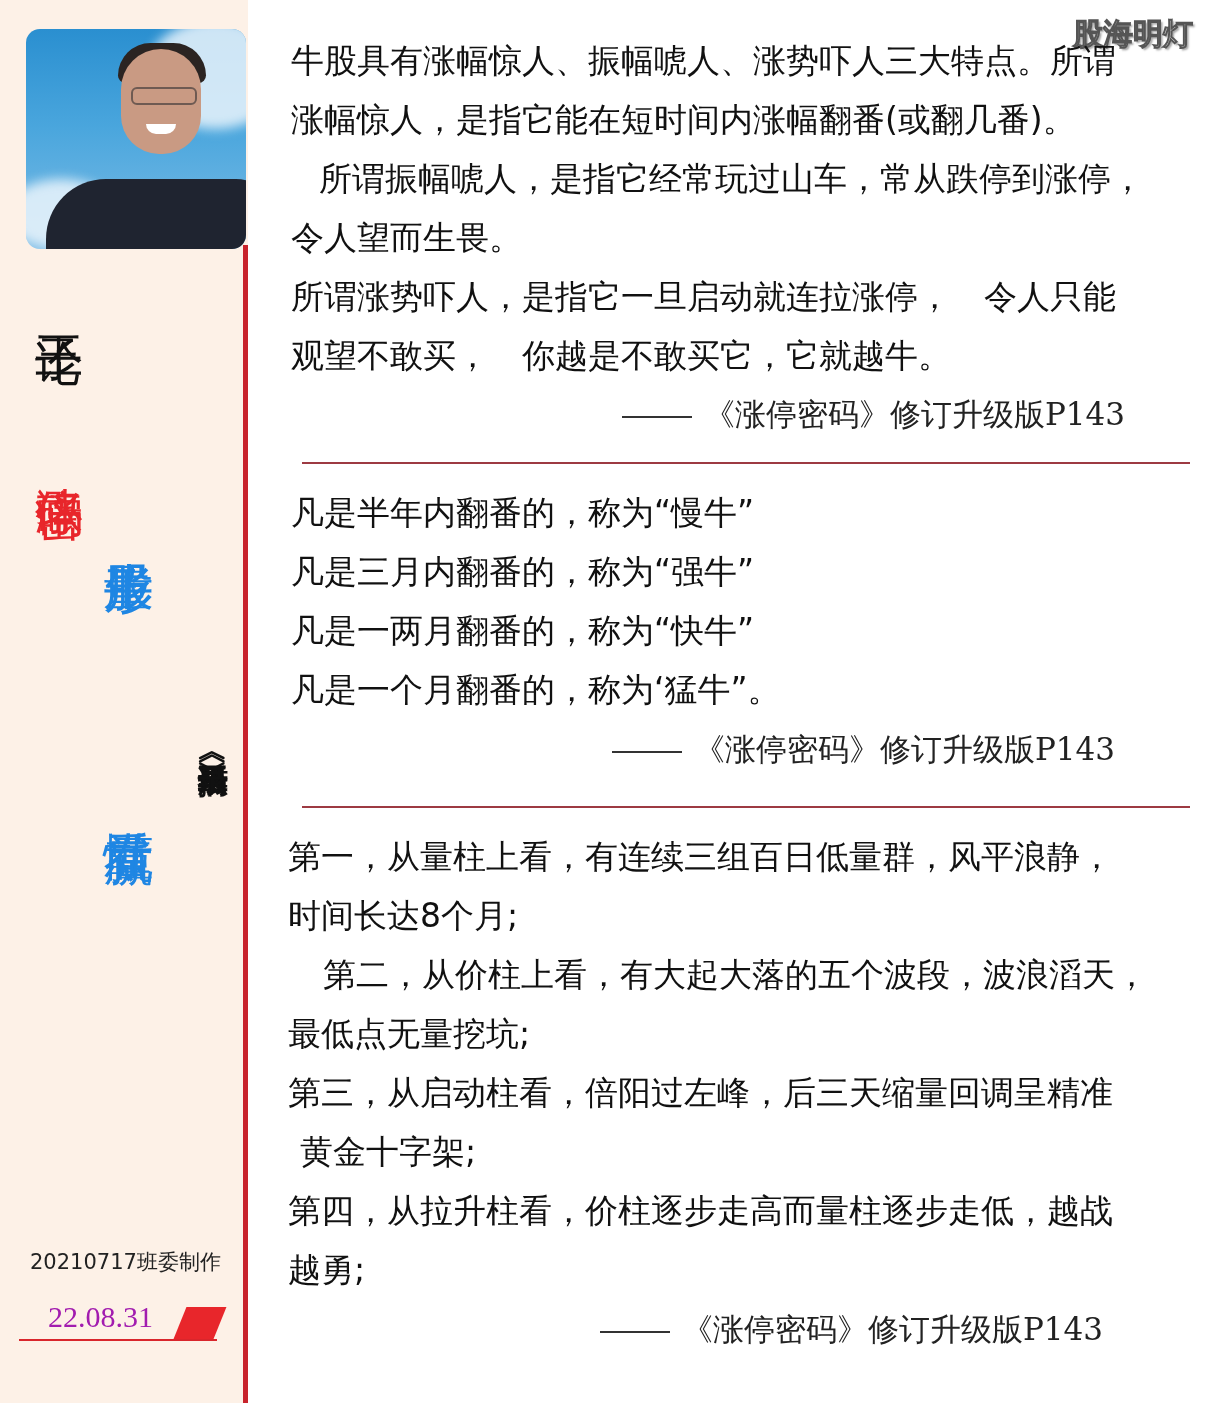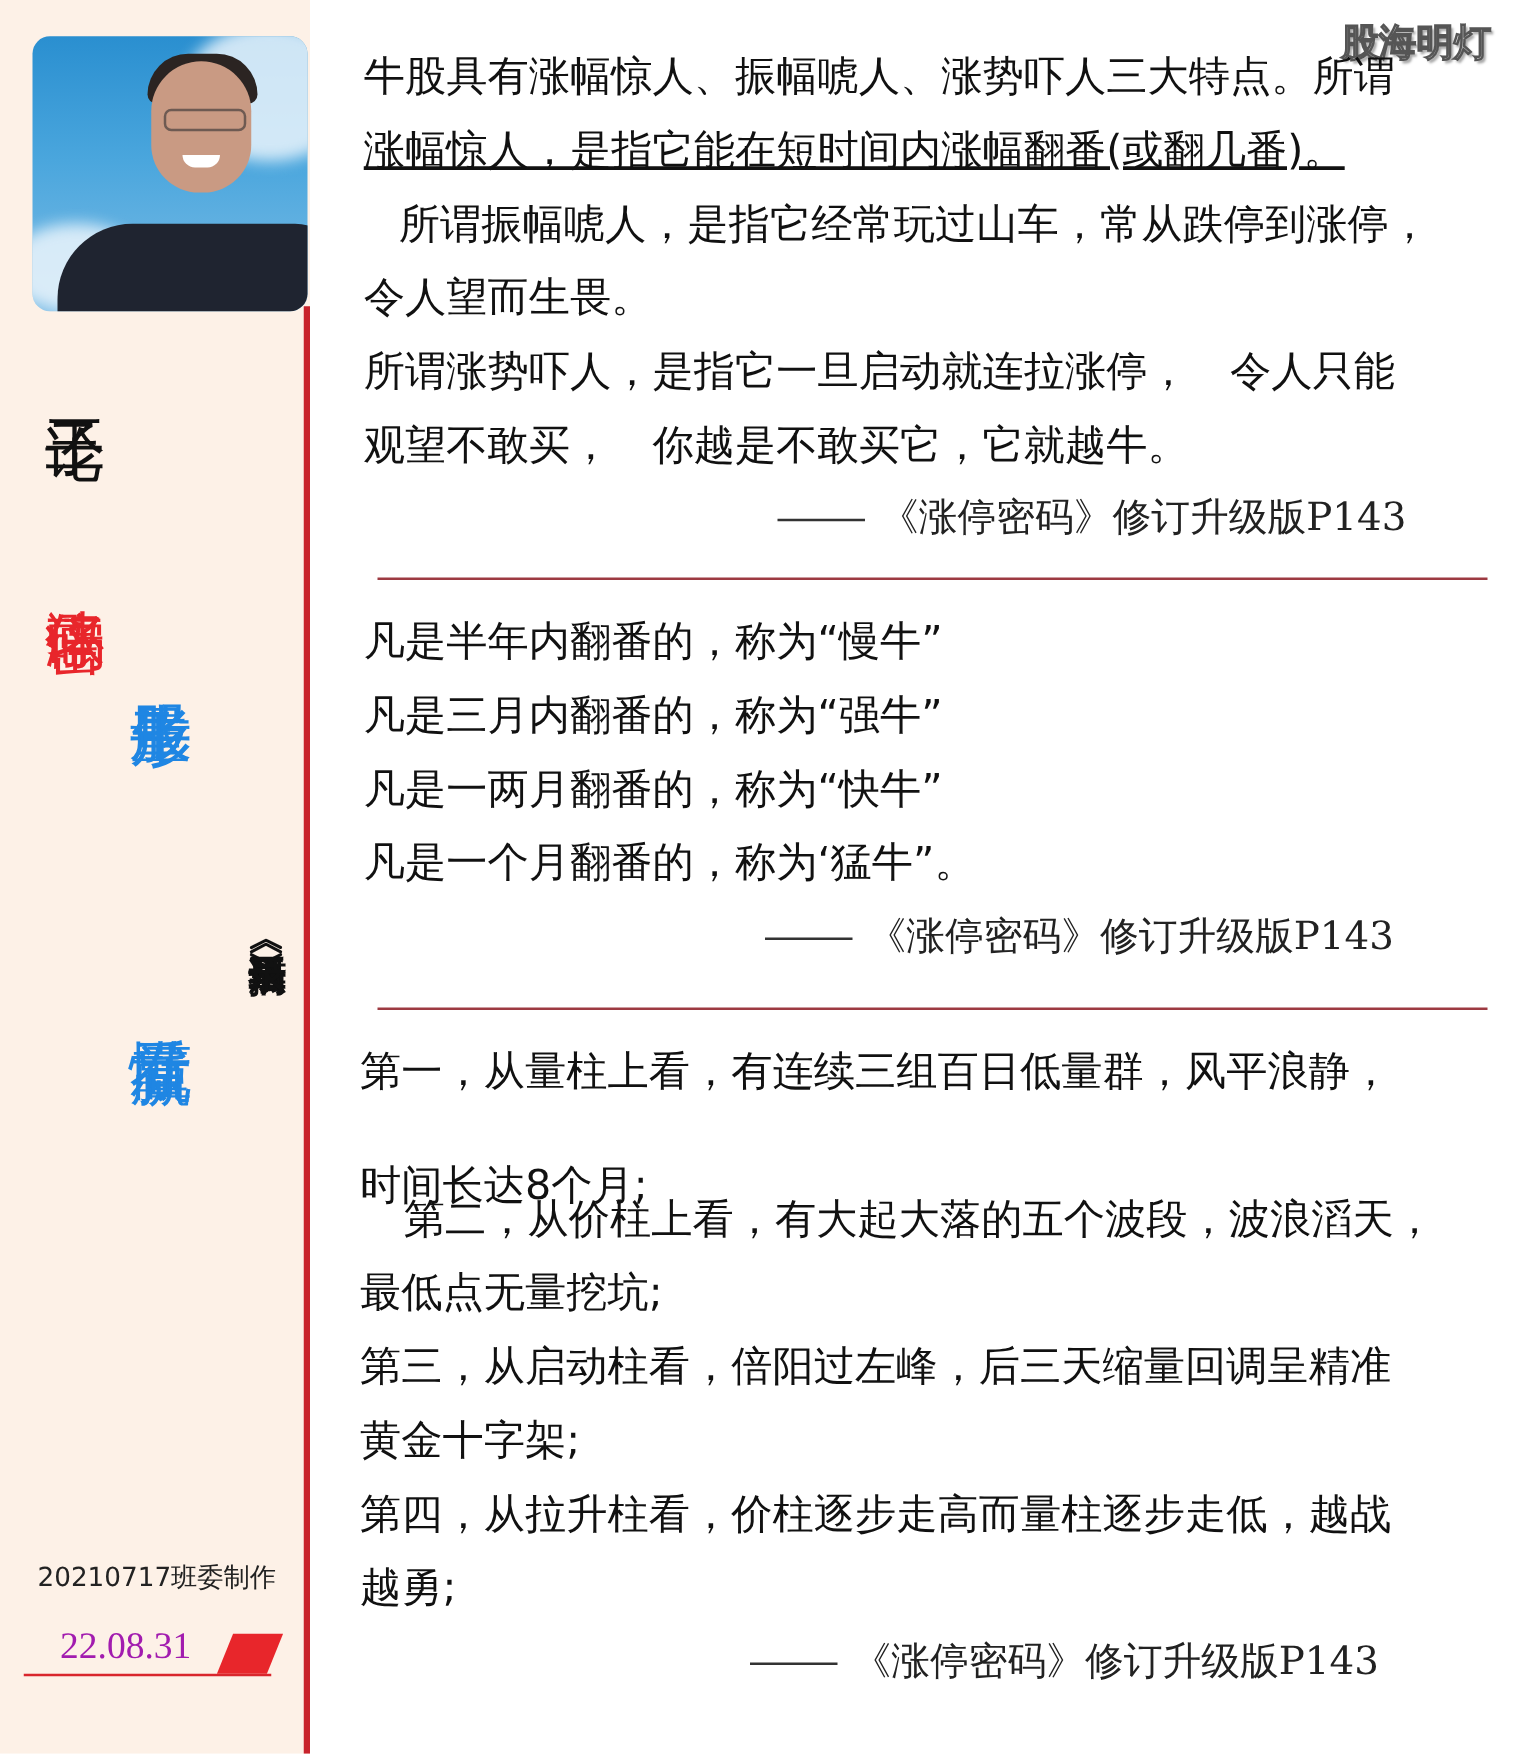--- a/index.html
+++ b/index.html
@@ -97,37 +97,37 @@
   <div class="date-flag"></div>
   <div class="date-line"></div>
   <div class="red-bar"></div>
 </div>
 
 <div class="watermark">股海明灯</div>
 
 <div class="content">
 
   <div class="p" style="left:291px; top:44px;">牛股具有涨幅惊人、振幅唬人、涨势吓人三大特点。所谓</div>
-  <div class="p" style="left:291px; top:103px;text-decoration:underline;">涨幅惊人，是指它能在短时间内涨幅翻番(或翻几番)。</div>
+  <div class="p" style="left:291px; top:103px;">涨幅惊人，是指它能在短时间内涨幅翻番(或翻几番)。</div>
   <div class="p" style="left:291px; top:162px;margin-left:28px;">所谓振幅唬人，是指它经常玩过山车，常从跌停到涨停，</div>
   <div class="p" style="left:291px; top:221px;">令人望而生畏。</div>
   <div class="p" style="left:291px; top:280px;">所谓涨势吓人，是指它一旦启动就连拉涨停，　令人只能</div>
   <div class="p" style="left:291px; top:339px;">观望不敢买，　你越是不敢买它，它就越牛。</div>
   <div class="cite" style="left:622px; top:399px;"><span class="dash"></span><span>《涨停密码》修订升级版P143</span></div>
   <div class="divider" style="top:462px;"></div>
 
   <div class="p" style="left:291px; top:496px;">凡是半年内翻番的，称为“慢牛”</div>
   <div class="p" style="left:291px; top:555px;">凡是三月内翻番的，称为“强牛”</div>
   <div class="p" style="left:291px; top:614px;">凡是一两月翻番的，称为“快牛”</div>
   <div class="p" style="left:291px; top:673px;">凡是一个月翻番的，称为‘猛牛”。</div>
   <div class="cite" style="left:612px; top:734px;"><span class="dash"></span><span>《涨停密码》修订升级版P143</span></div>
   <div class="divider" style="top:806px;"></div>
 
   <div class="p" style="left:288px; top:840px;">第一，从量柱上看，有连续三组百日低量群，风平浪静，</div>
-  <div class="p" style="left:288px; top:899px;margin-top:32px;">时间长达8个月;</div>
+  <div class="p" style="left:288px; top:899px;">时间长达8个月;</div>
   <div class="p" style="left:288px; top:958px;margin-left:35px;">第二，从价柱上看，有大起大落的五个波段，波浪滔天，</div>
   <div class="p" style="left:288px; top:1017px;">最低点无量挖坑;</div>
   <div class="p" style="left:288px; top:1076px;text-align:right;">第三，从启动柱看，倍阳过左峰，后三天缩量回调呈精准</div>
-  <div class="p" style="left:288px; top:1135px;">黄金十字架;</div>
+  <div class="p" style="left:300px; top:1135px;">黄金十字架;</div>
   <div class="p" style="left:288px; top:1194px;">第四，从拉升柱看，价柱逐步走高而量柱逐步走低，越战</div>
   <div class="p" style="left:288px; top:1253px;">越勇;</div>
   <div class="cite" style="left:600px; top:1314px;"><span class="dash"></span><span>《涨停密码》修订升级版P143</span></div>
 </div>
 
 </body></html>

